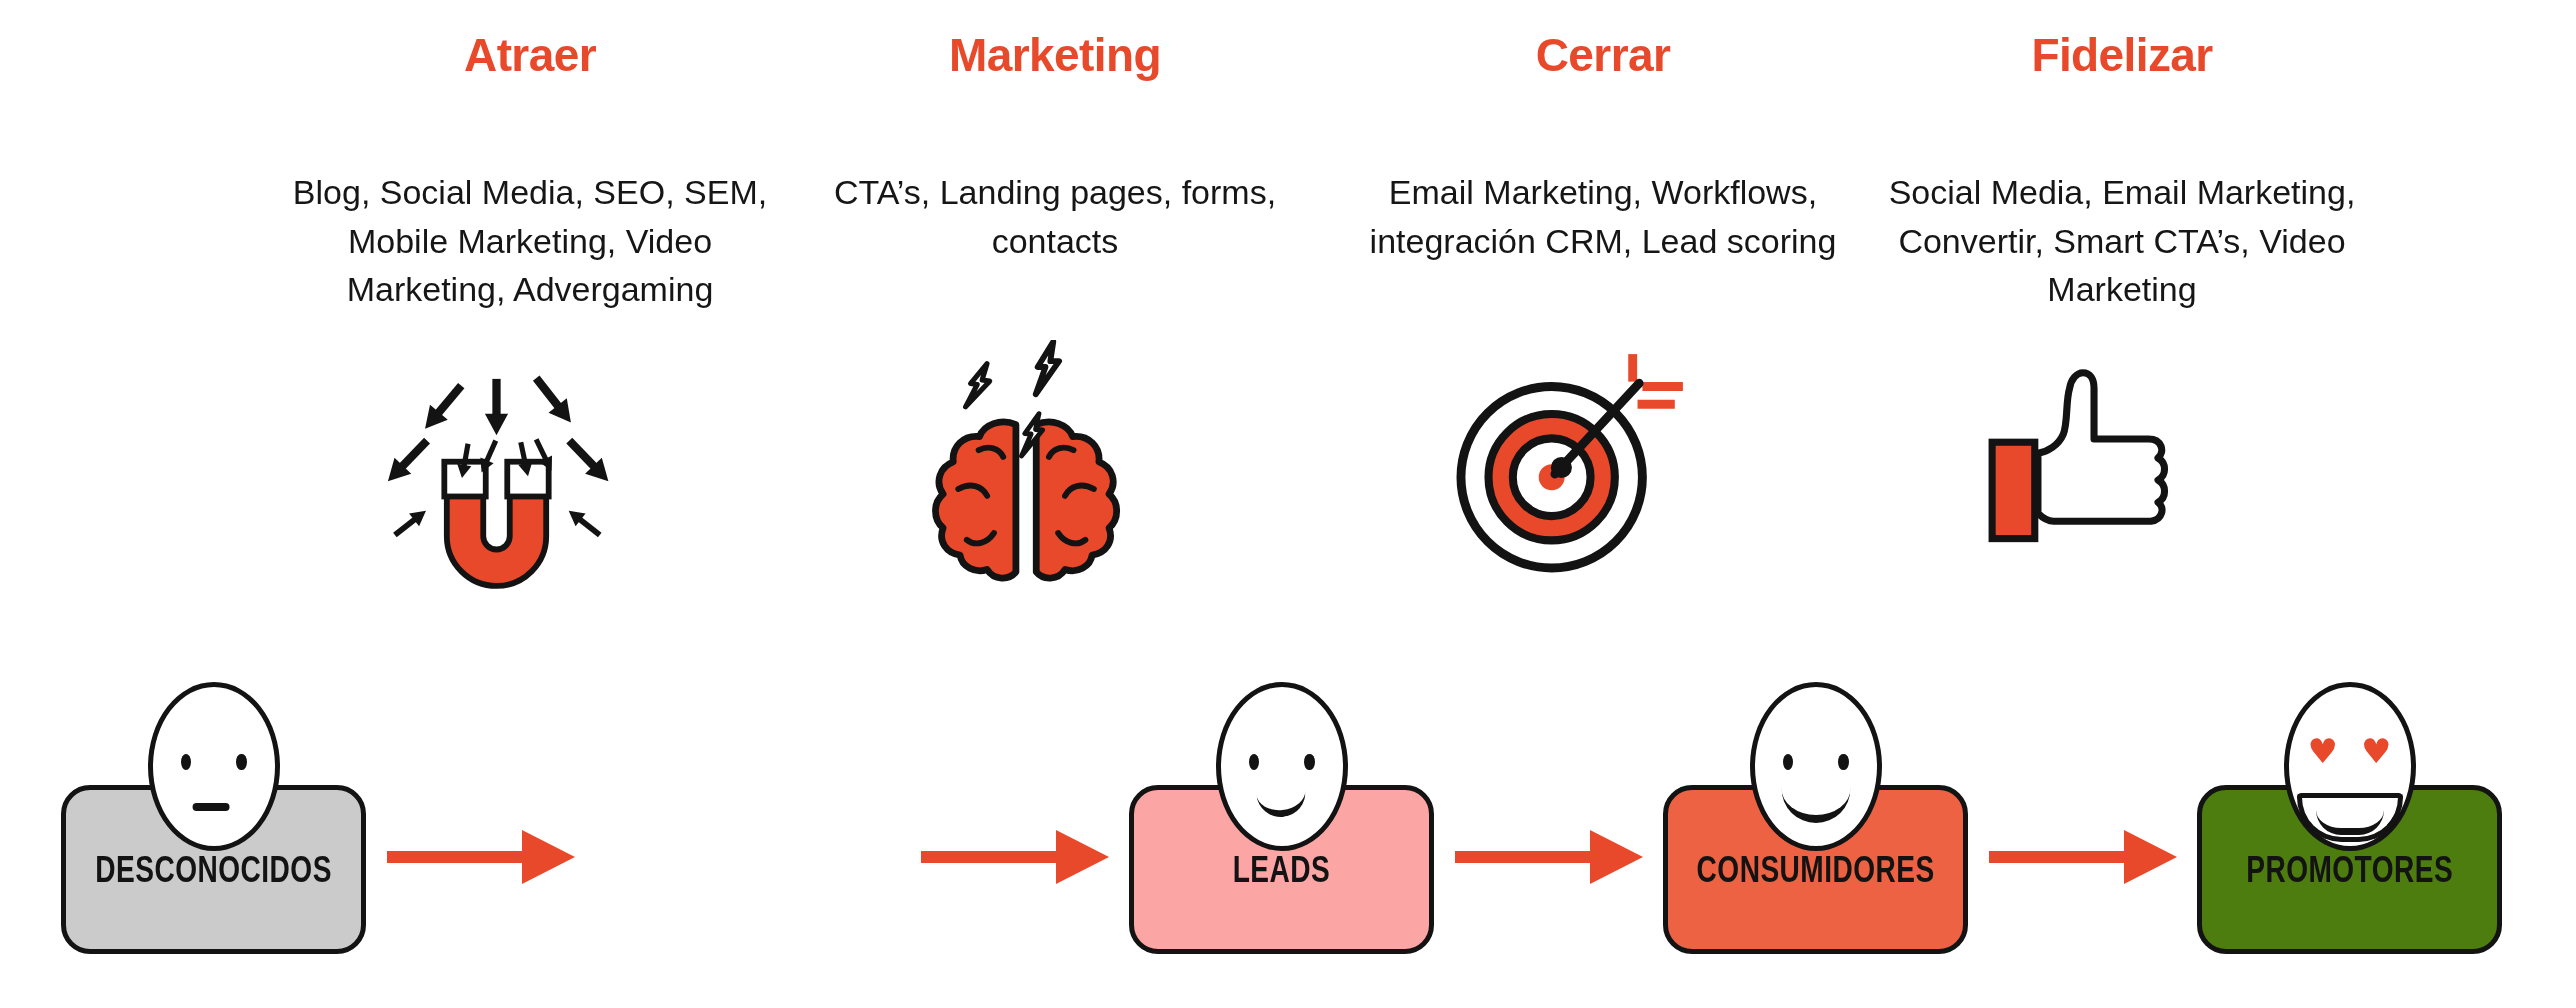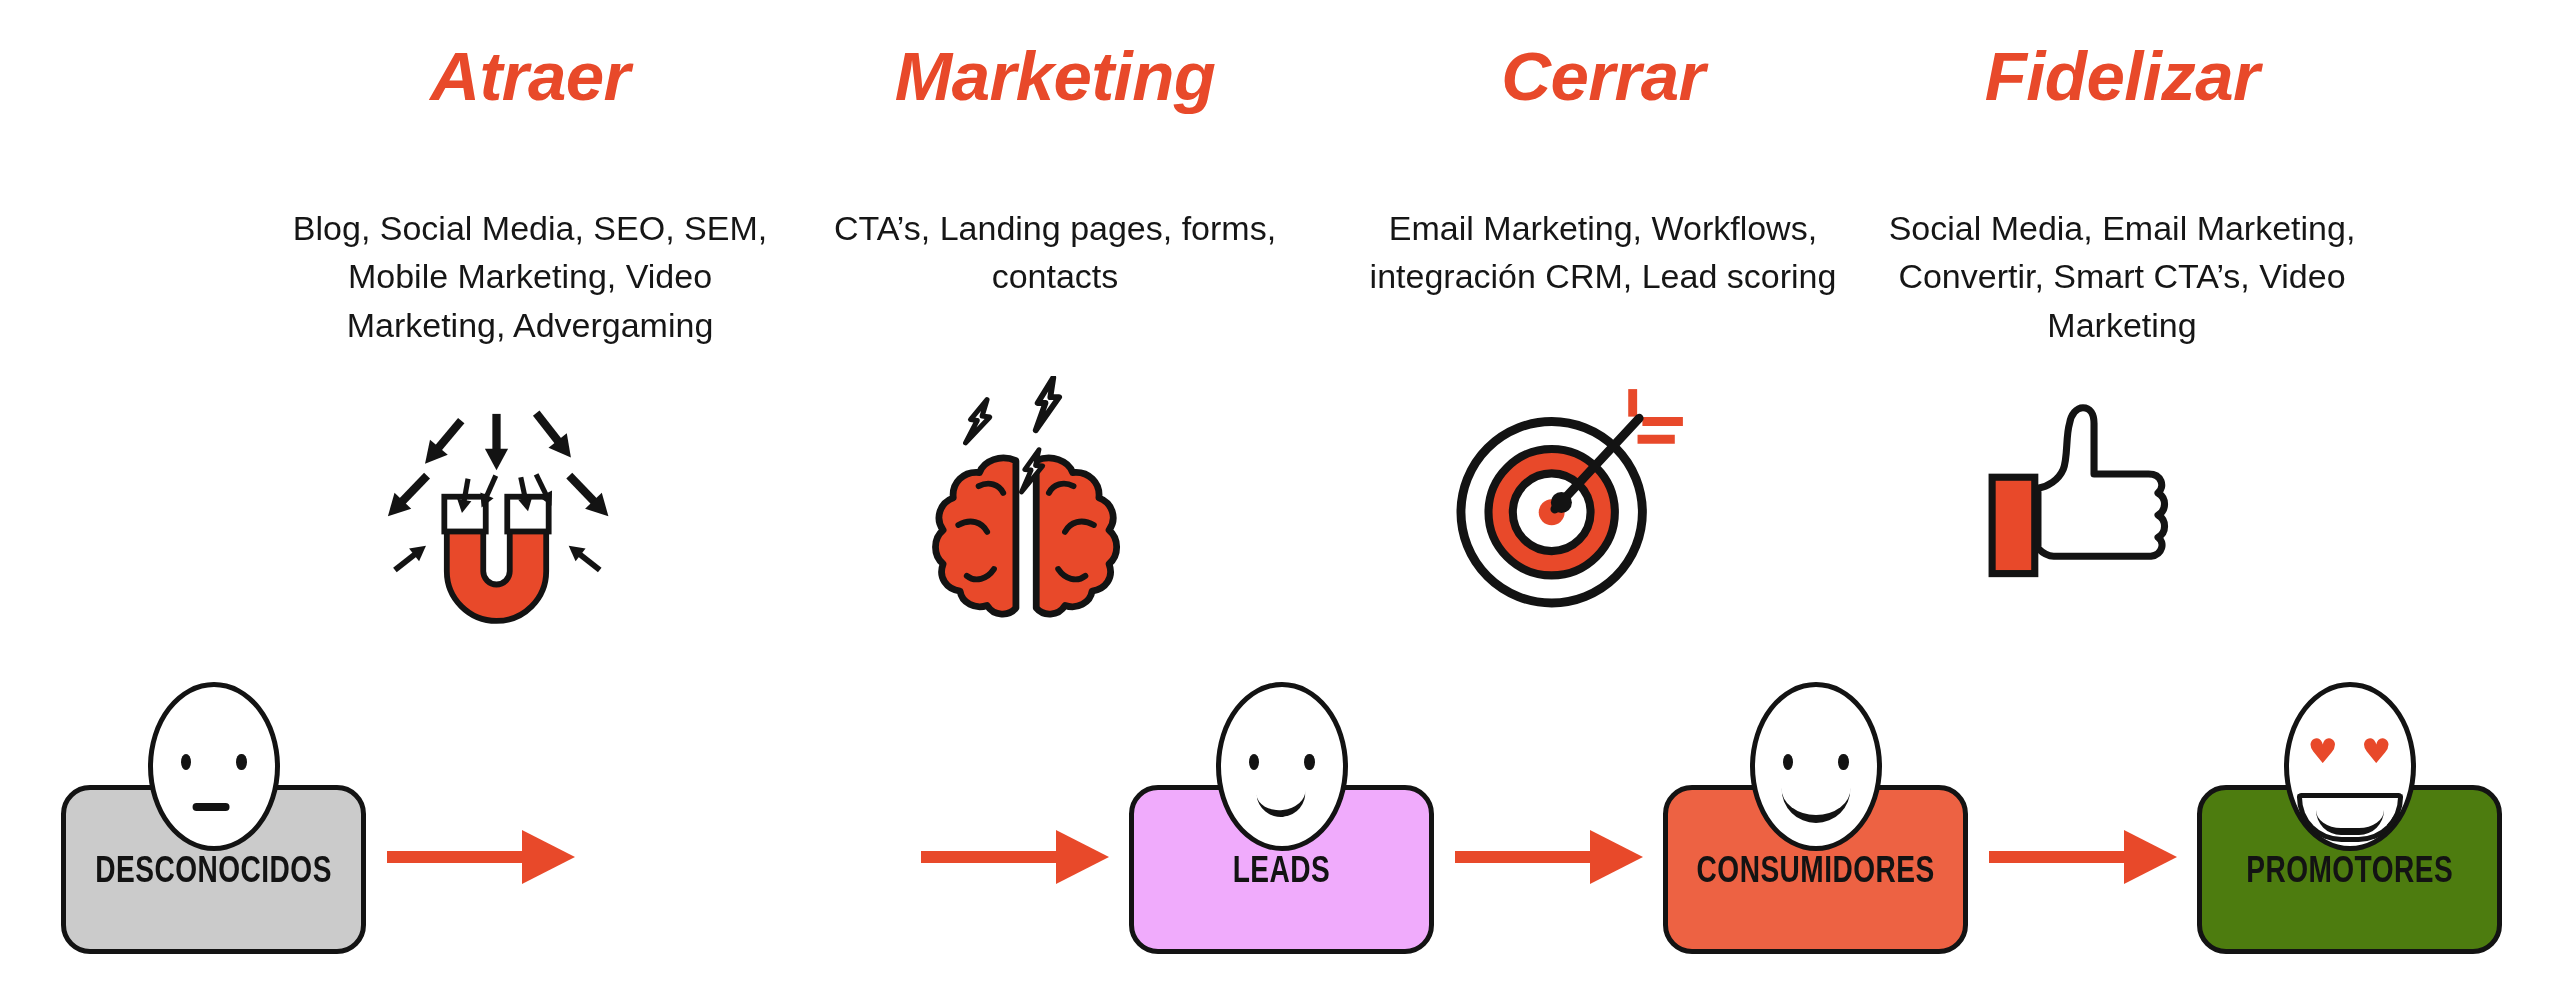--- a/index.html
+++ b/index.html
@@ -2,21 +2,21 @@
 <html style="--accent: #E8492A; --ink: #131313;font-size:9px"><head>
 <meta charset="utf-8">
 <style>
   :root{ --accent:#E8492A; --ink:#131313; }
   html,body{margin:0;padding:0;background:#ffffff;}
   body{font-family:"Liberation Sans", sans-serif;}
   .canvas{position:relative;width:2576px;height:1008px;background:#fff;overflow:hidden;}
 
   
   .col{position:absolute;top:20.3px;width:564px;text-align:center;}
-  .col-title{margin:16px;font-style:italic;font-weight:700;font-size:69px;line-height:1.2;
+  .col-title{margin:8px;font-weight:700;font-size:46px;line-height:1.2;
              color:var(--accent);letter-spacing:-0.6px;}
   .col-desc{margin:85px auto 0;width:531px;height:135px;font-size:34px;line-height:1.42;
             color:#161616;white-space:pre-line;}
   .iconbox{margin-top:5.6px;height:316px;display:flex;align-items:center;justify-content:center;
            transform:translateX(-34px);}
 
   svg{display:block;}
   .fill-accent{fill:var(--accent);}
   .stroke-accent{stroke:var(--accent);}
 
@@ -175,21 +175,21 @@
     <span class="shaft"></span>
     <span class="head"></span>
   </div>
 
   <div class="stage" style="left:1129px">
     <div class="face mood-half-smile">
       <span class="eye eye-l"></span>
       <span class="eye eye-r"></span>
       <span class="mouth"></span>
     </div>
-    <div class="sbox" style="background: #f0abfc; justify-content: center;">
+    <div class="sbox" style="background: #fca5a5; justify-content: center;">
       <span class="slabel">LEADS</span>
     </div>
   </div>
 
   <div class="arrow" style="left:1455px">
     <span class="shaft"></span>
     <span class="head"></span>
   </div>
 
   <div class="stage" style="left:1663px">

